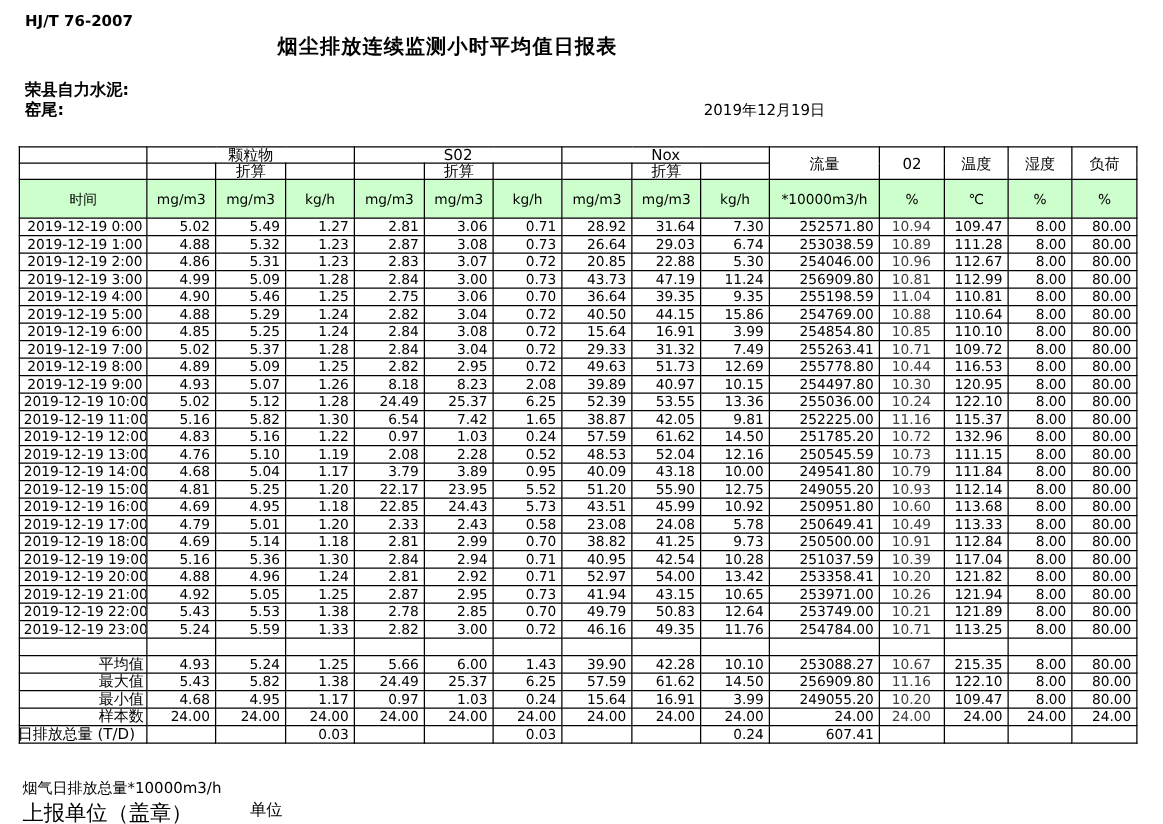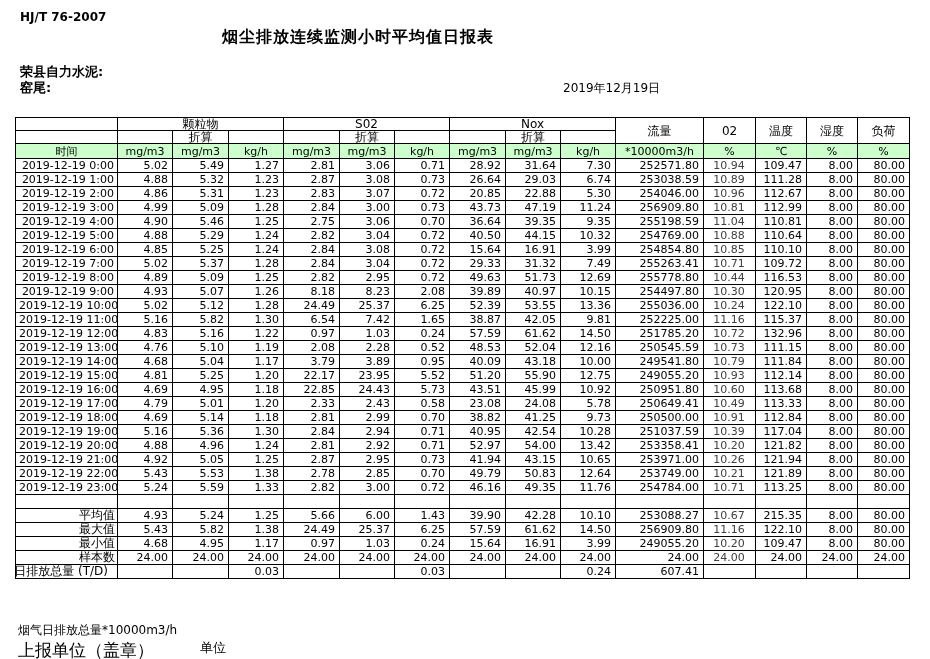--- a/index.html
+++ b/index.html
@@ -9,21 +9,21 @@
   .std-no { left:20px; top:10px; font-size:12px; font-weight:bold; }
   .title  { left:203px; top:27px; font-size:16px; font-weight:bold; letter-spacing:1px;margin-left:19px; }
   .company{ left:20px; top:63px; font-size:13px; font-weight:bold; }
   .kiln   { left:20px; top:79px; font-size:13px; font-weight:bold; }
   .date   { left:563px; top:80px; font-size:12px; }
   table { position:absolute; left:15px; top:117px; width:894px;
     border-collapse:collapse; table-layout:fixed; }
   td { border:1px solid #000; font-size:11px; height:14px; line-height:13px;
     overflow:hidden; white-space:nowrap; padding:0 3px; }
   tr.h1 td, tr.h2 td { height:13px; text-align:center; font-size:12px; line-height:12px; }
-  tr.unit-row td { height:15px; text-align:center; font-size:11px; background:#ccffcc; }
+  tr.unit-row td { height:31px; text-align:center; font-size:11px; background:#ccffcc; }
   td.time { text-align:right; padding-right:3px; }
   td.num  { text-align:right; padding-right:4px; }
   td.o2   { text-align:center; color:#404040; }
   td.label{ text-align:right; padding-right:2px; font-size:12px; position:relative; }
   td.label span.ovf { position:absolute; right:9px; top:0; line-height:13px;
     white-space:nowrap; font-size:12px; }
   .footer1 { left:18px; top:622px; font-size:12px; }
   .footer2 { left:18px; top:639px; font-size:17px; }
   .footer3 { left:200px; top:639px; font-size:13px; }
 </style>
@@ -185,21 +185,21 @@
       <tr>
         <td class="time">2019-12-19 5:00</td>
         <td class="num">4.88</td>
         <td class="num">5.29</td>
         <td class="num">1.24</td>
         <td class="num">2.82</td>
         <td class="num">3.04</td>
         <td class="num">0.72</td>
         <td class="num">40.50</td>
         <td class="num">44.15</td>
-        <td class="num">10.32</td>
+        <td class="num">15.86</td>
         <td class="num">254769.00</td>
         <td class="num o2">10.88</td>
         <td class="num">110.64</td>
         <td class="num">8.00</td>
         <td class="num">80.00</td>
       </tr>
       <tr>
         <td class="time">2019-12-19 6:00</td>
         <td class="num">4.85</td>
         <td class="num">5.25</td>

